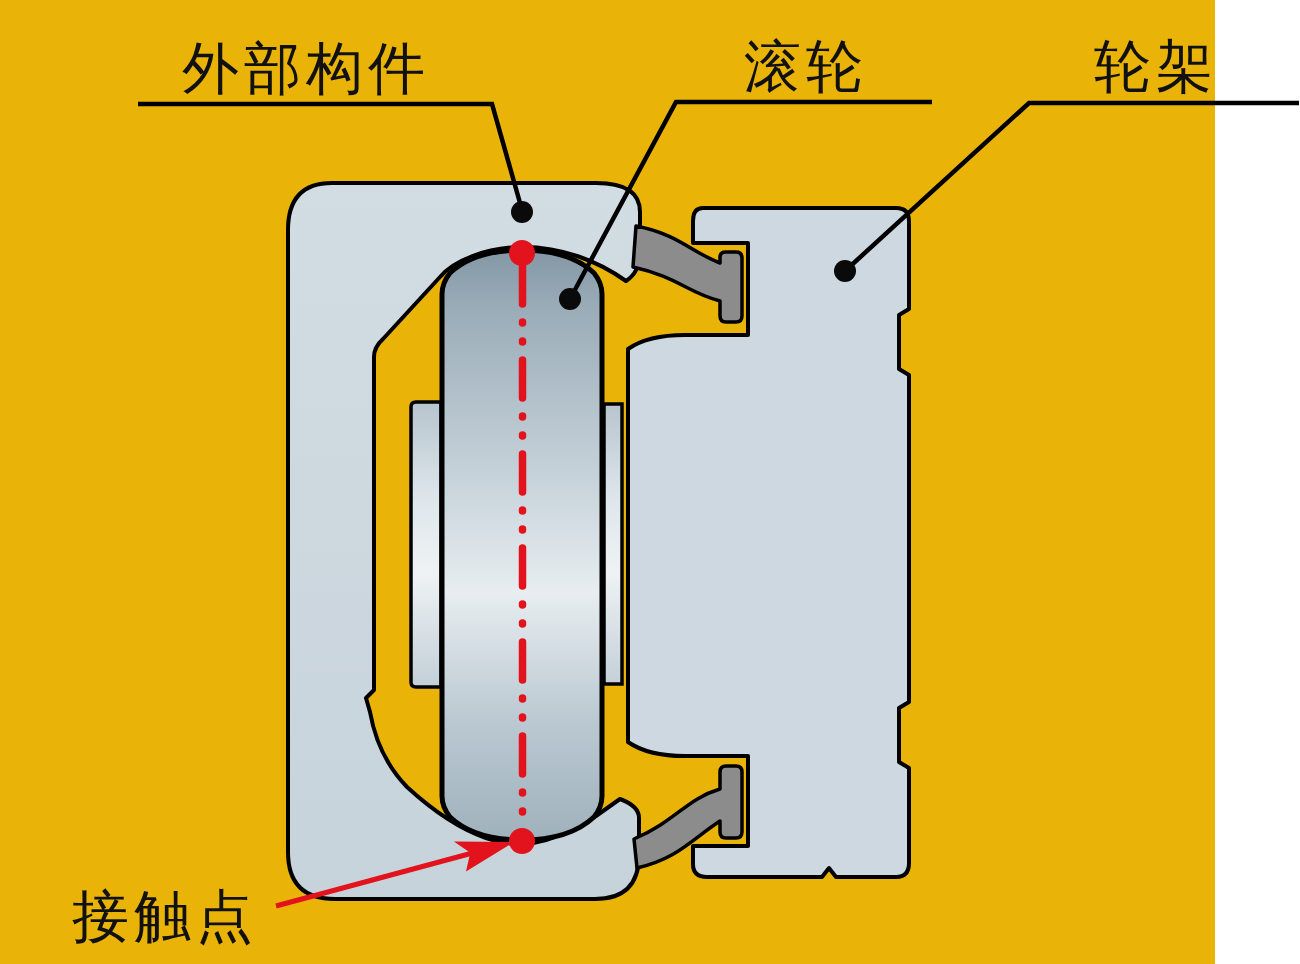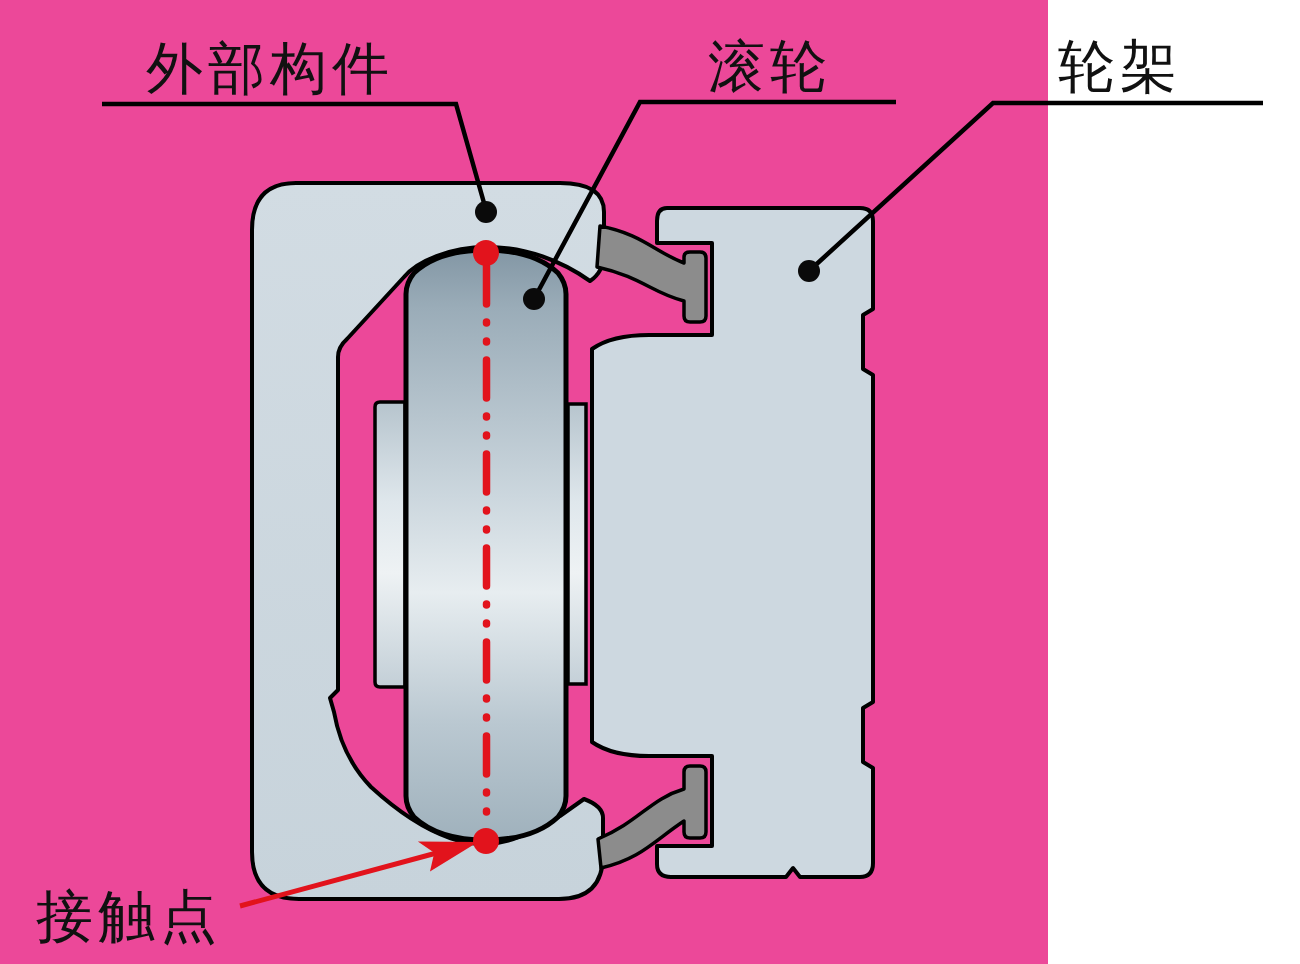--- a/index.html
+++ b/index.html
@@ -6,23 +6,24 @@
     margin: 0;
     padding: 0;
     background: #ffffff;
     width: 1300px;
     height: 964px;
     overflow: hidden;
     font-family: "Liberation Sans", sans-serif;
   }
   .stage {
     position: relative;
-    width: 1048px;
+    width: 1179px;
     height: 964px;
-    background: #ec4899;
+    background: #eab308;
+    padding-left: 36px;
   }
   svg text {
     font-family: "Liberation Sans", sans-serif;
     font-size: 57px;
     letter-spacing: 5px;
     fill: #111111;
   }
 </style>
 </head>
 <body>

